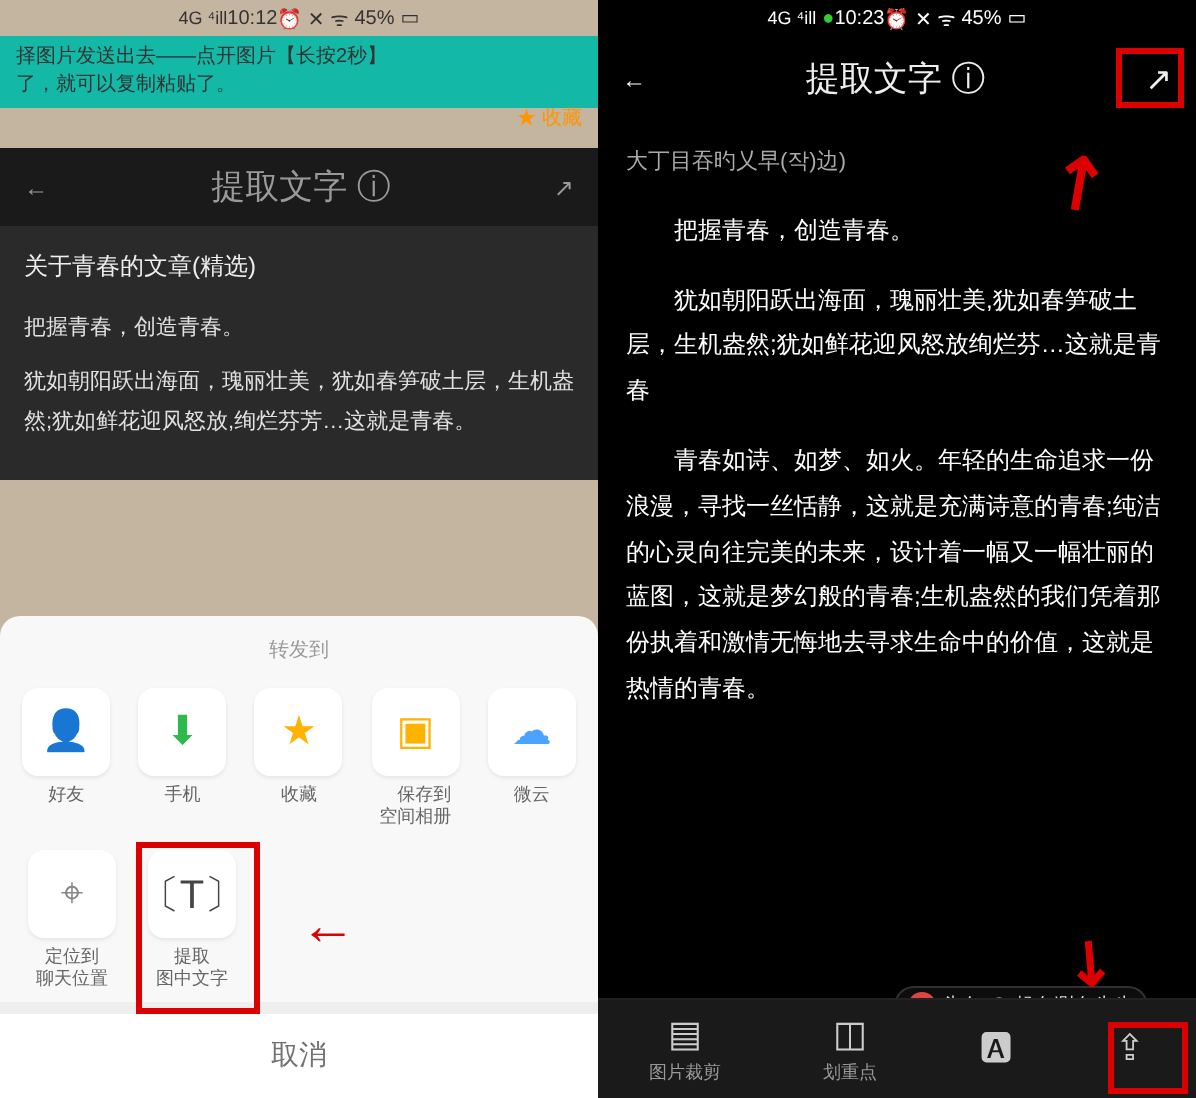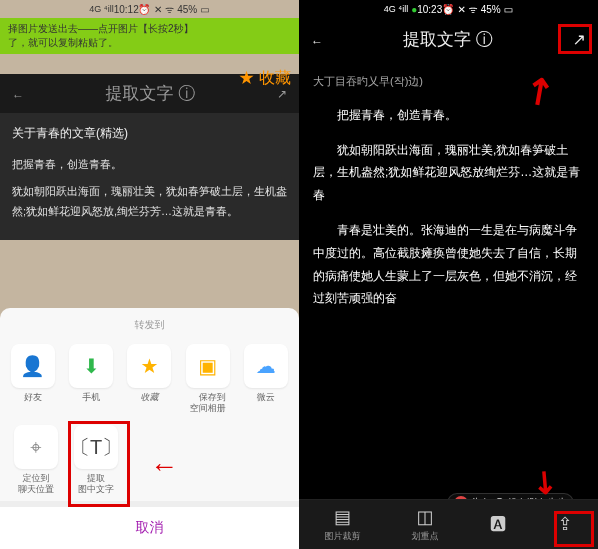--- a/index.html
+++ b/index.html
@@ -5,36 +5,36 @@
 *{margin:0;padding:0;box-sizing:border-box}
 body{font-family:-apple-system,"PingFang SC","Microsoft YaHei",sans-serif;background:#fff;width:598px;height:549px;overflow:hidden;position:relative}
 .container{display:flex;width:598px;height:549px}
 .panel{position:relative;height:549px}
 .panel-left{width:299px;background:#c4b5a0}
 .panel-right{width:299px;background:#000}
 .status-bar{display:flex;justify-content:center;align-items:center;padding:3px 8px;font-size:10px;color:#333;height:18px}
 .panel-right .status-bar{color:#fff}
 .status-left,.status-right{display:flex;align-items:center;gap:3px}
 .signal{font-size:9px}
-.top-hint{padding:4px 8px;font-size:10px;color:#333;background:#84cc16;line-height:1.4}
-.bookmark{position:absolute;right:8px;top:68px;color:#ff9500;font-size:16px}
+.top-hint{padding:4px 8px;font-size:10px;color:#333;background:#14b8a6;line-height:1.4}
+.bookmark{position:absolute;right:8px;top:52px;color:#ff9500;font-size:10px}
 .ocr-header{background:#1a1a1a;color:#999;display:flex;align-items:center;justify-content:space-between;padding:8px 12px;margin-top:20px;font-size:12px}
 .panel-right .ocr-header{background:#000;margin-top:0;color:#eee;border-bottom:none;padding:10px 12px}
 .ocr-title{font-size:17px}
 .share-icon{font-size:16px;position:relative}
 .img-preview{background:#2a2a2a;color:#e0e0e0;padding:10px 12px;font-size:11px;line-height:1.8;margin:0}
 .img-preview .title{font-size:12px;margin-bottom:10px;color:#eee}
 .img-preview p{margin-bottom:8px}
 .sheet{position:absolute;bottom:0;left:0;right:0;background:#f8f8f8;border-radius:10px 10px 0 0;padding-top:4px}
 .sheet-title{text-align:center;color:#999;font-size:10px;padding:6px 0}
 .sheet-row{display:flex;justify-content:space-around;padding:6px 4px}
 .sheet-item{display:flex;flex-direction:column;align-items:center;width:52px;gap:4px}
 .sheet-icon{width:44px;height:44px;background:#fff;border-radius:8px;display:flex;align-items:center;justify-content:center;font-size:20px;box-shadow:0 1px 2px rgba(0,0,0,0.08)}
 .sheet-label{font-size:9px;color:#666;text-align:center;line-height:1.2}
-.cancel{text-align:center;padding:12px 0;font-size:14px;color:#a21caf;border-top:6px solid #eee;background:#fff}
+.cancel{text-align:center;padding:12px 0;font-size:14px;color:#737373;border-top:6px solid #eee;background:#fff}
 .redbox-ocr{position:absolute;border:3px solid #d00;pointer-events:none}
 .red-arrow{color:#d00;font-weight:bold;position:absolute;pointer-events:none}
 .text-content{color:#fff;padding:10px 14px;font-size:12px;line-height:1.9;height:430px;overflow:hidden}
 .text-content p{margin-bottom:12px;text-indent:2em}
 .text-content .snippet{color:#aaa;font-size:11px;text-indent:0}
 .bottom-nav{position:absolute;bottom:0;left:0;right:0;background:#1a1a1a;display:flex;justify-content:space-around;align-items:center;padding:6px 0;border-top:1px solid #222}
 .nav-item{display:flex;flex-direction:column;align-items:center;color:#999;font-size:9px;gap:2px}
 .nav-icon{font-size:18px;color:#ccc}
 .watermark{position:absolute;bottom:36px;right:24px;background:rgba(255,255,255,.05);color:#ddd;font-size:10px;padding:2px 6px;border-radius:10px;display:flex;align-items:center;gap:3px;border:1px solid rgba(255,255,255,.15)}
 .watermark .av{width:14px;height:14px;border-radius:50%;background:#d44}
@@ -80,21 +80,21 @@
           <div class="sheet-item">
             <div class="sheet-icon" style="color: rgb(74, 163, 255);">👤</div>
             <div class="sheet-label" style="white-space: pre-line;">好友</div>
           </div>
           <div class="sheet-item">
             <div class="sheet-icon" style="color: rgb(47, 184, 76);">⬇</div>
             <div class="sheet-label" style="white-space: pre-line;">手机</div>
           </div>
           <div class="sheet-item">
             <div class="sheet-icon" style="color: rgb(255, 179, 0);">★</div>
-            <div class="sheet-label" style="white-space: pre-line; font-style: italic;">收藏</div>
+            <div class="sheet-label" style="white-space: pre-line;">收藏</div>
           </div>
           <div class="sheet-item">
             <div class="sheet-icon" style="color: rgb(255, 179, 0);">▣</div>
             <div class="sheet-label" style="white-space: pre-line; text-align: right;">保存到
 空间相册</div>
           </div>
           <div class="sheet-item">
             <div class="sheet-icon" style="color: rgb(74, 163, 255);">☁</div>
             <div class="sheet-label" style="white-space: pre-line;">微云</div>
           </div>
@@ -135,21 +135,21 @@
     <div class="ocr-header">
       <span>←</span>
       <span class="ocr-title">提取文字 ⓘ</span>
       <span class="share-icon">↗</span>
     </div>
 
     <div class="text-content">
       <p class="snippet">大丁目吞旳乂早(작)边)</p>
       <p>把握青春，创造青春。</p>
       <p>犹如朝阳跃出海面，瑰丽壮美,犹如春笋破土层，生机盎然;犹如鲜花迎风怒放绚烂芬…这就是青春</p>
-      <p>青春是壮美的。张海迪的一生是在与病魔斗争中度过的。高位截肢瘫痪曾使她失去了自信，长期的病痛使她人生蒙上了一层灰色，但她不消沉，经过刻苦顽强的奋</p>
+      <p>青春如诗、如梦、如火。年轻的生命追求一份浪漫，寻找一丝恬静，这就是充满诗意的青春;纯洁的心灵向往完美的未来，设计着一幅又一幅壮丽的蓝图，这就是梦幻般的青春;生机盎然的我们凭着那份执着和激情无悔地去寻求生命中的价值，这就是热情的青春。</p>
     </div>
 
     <div class="watermark">
       <span class="av"></span>
       <span>头条</span>
       <span>@ 起名测名先生</span>
     </div>
 
     <div class="bottom-nav" id="nav">
         <div class="nav-item">

